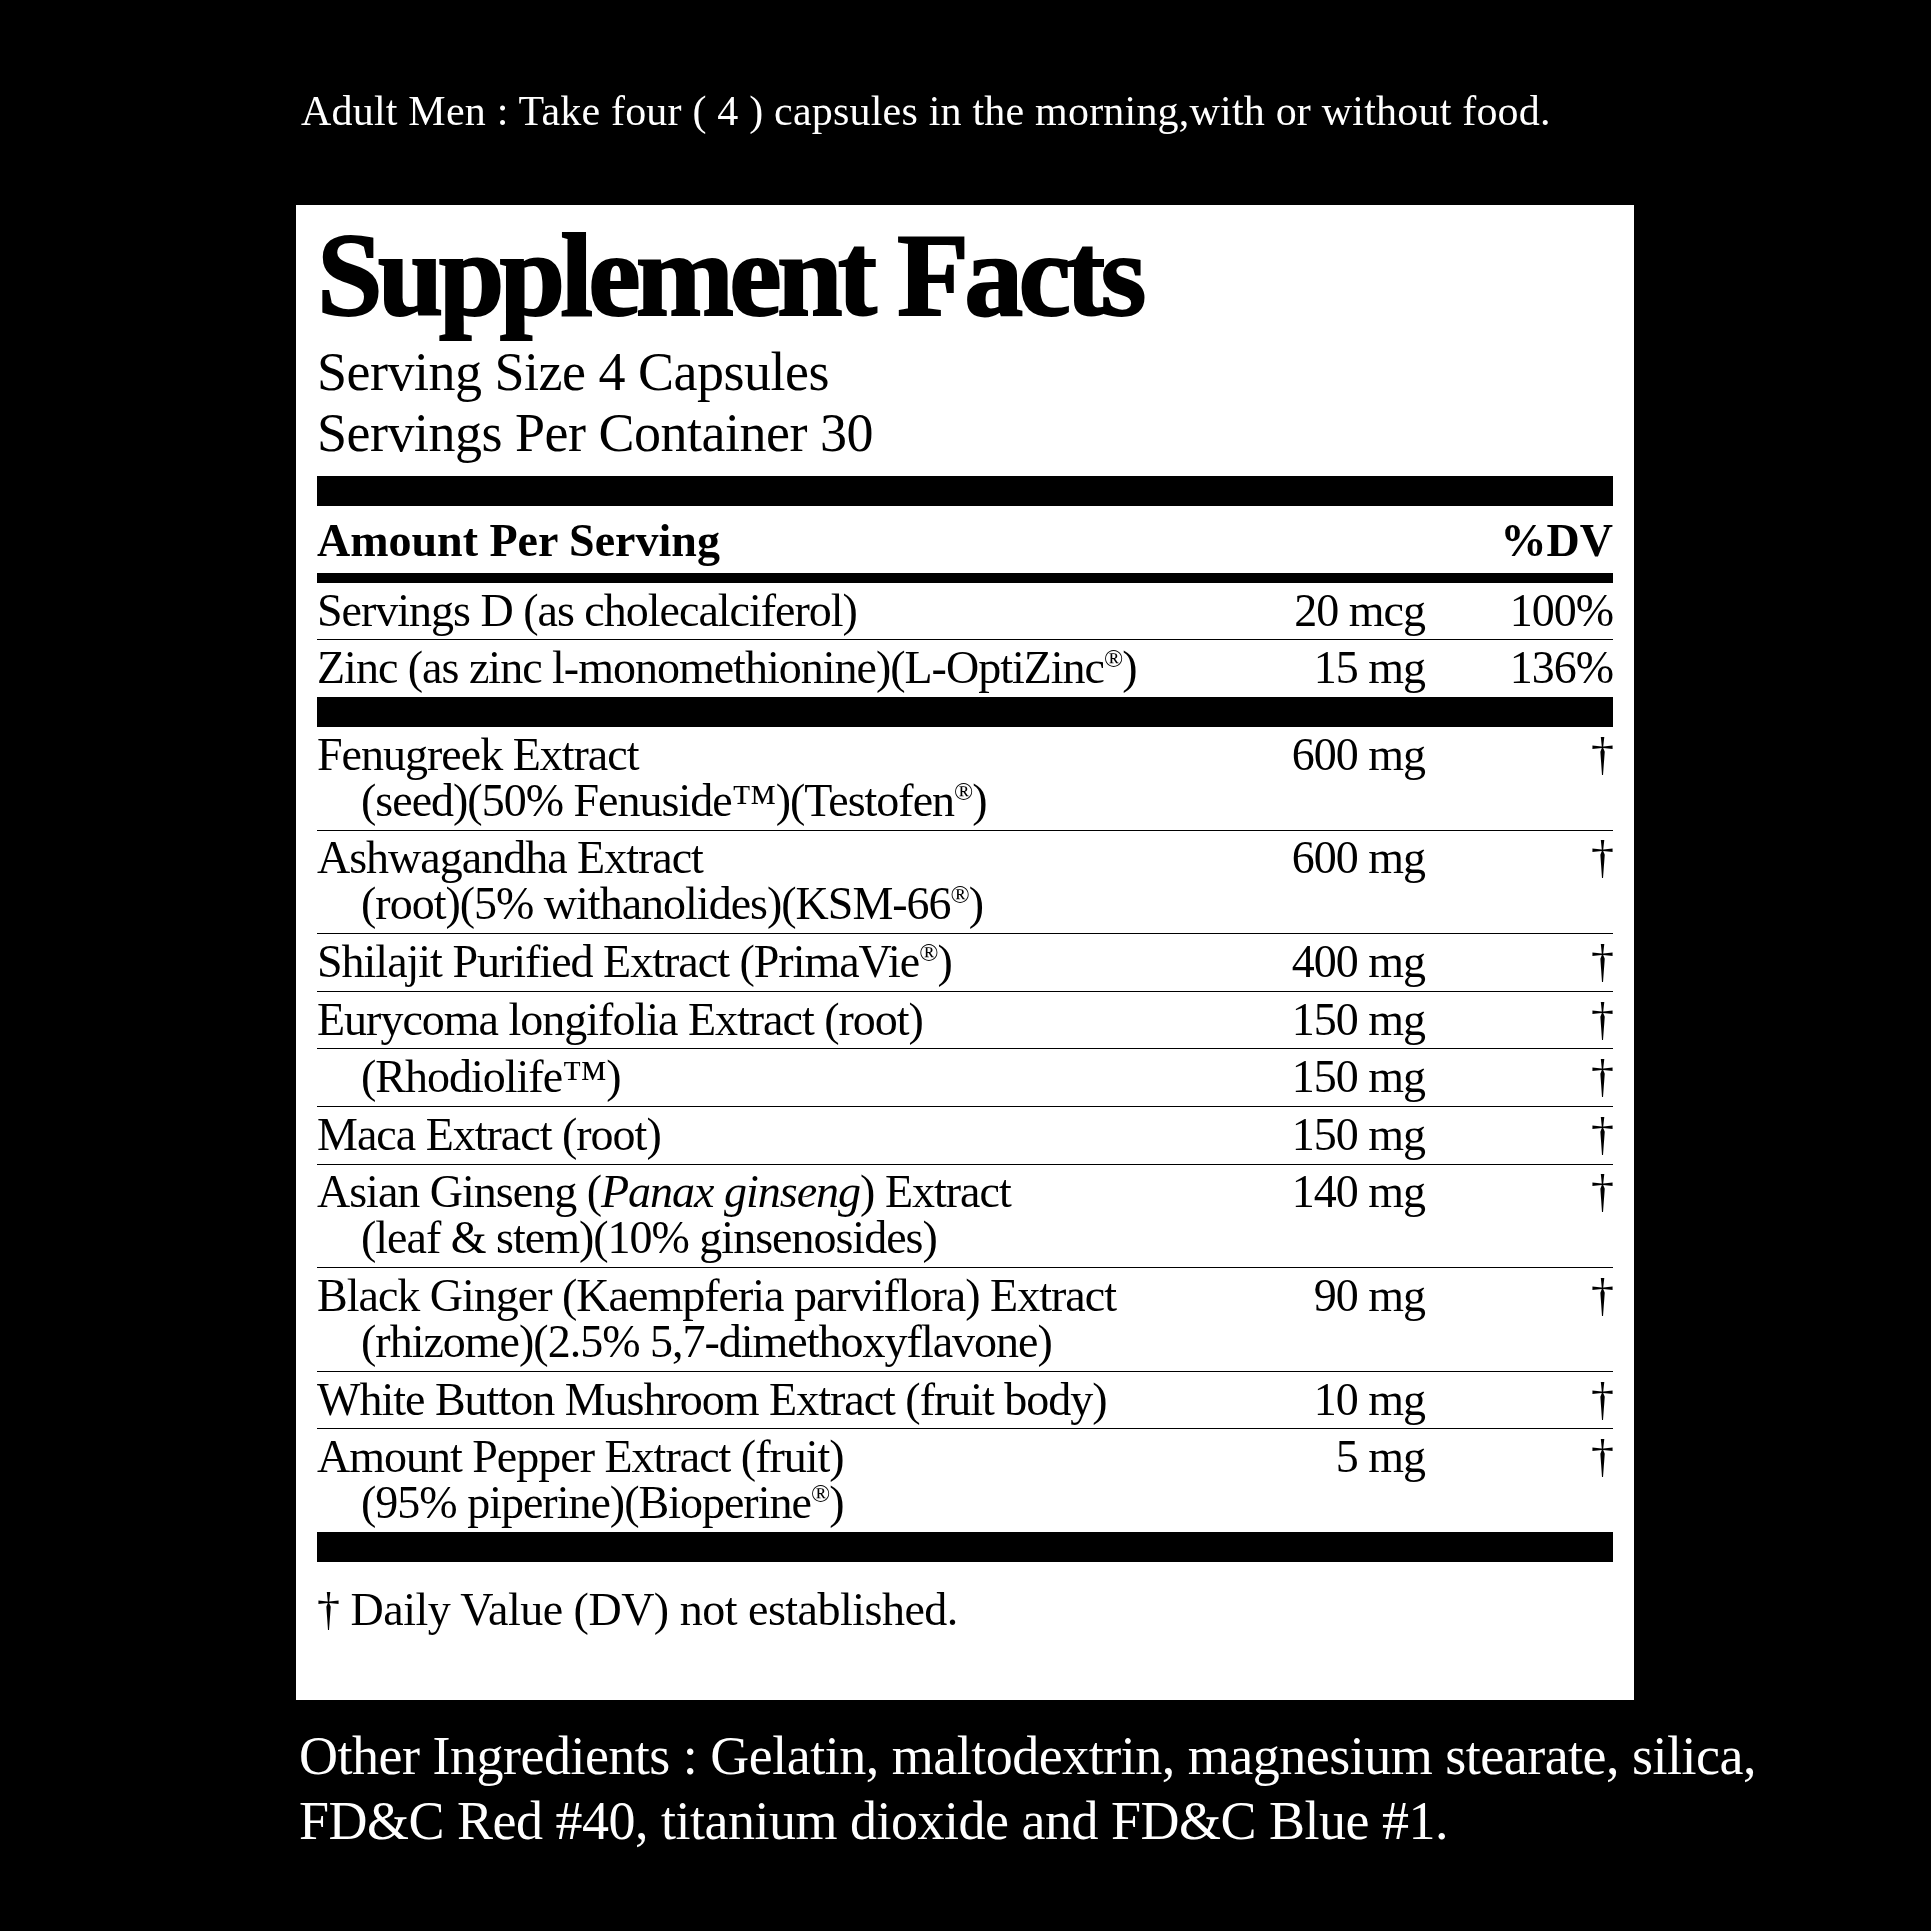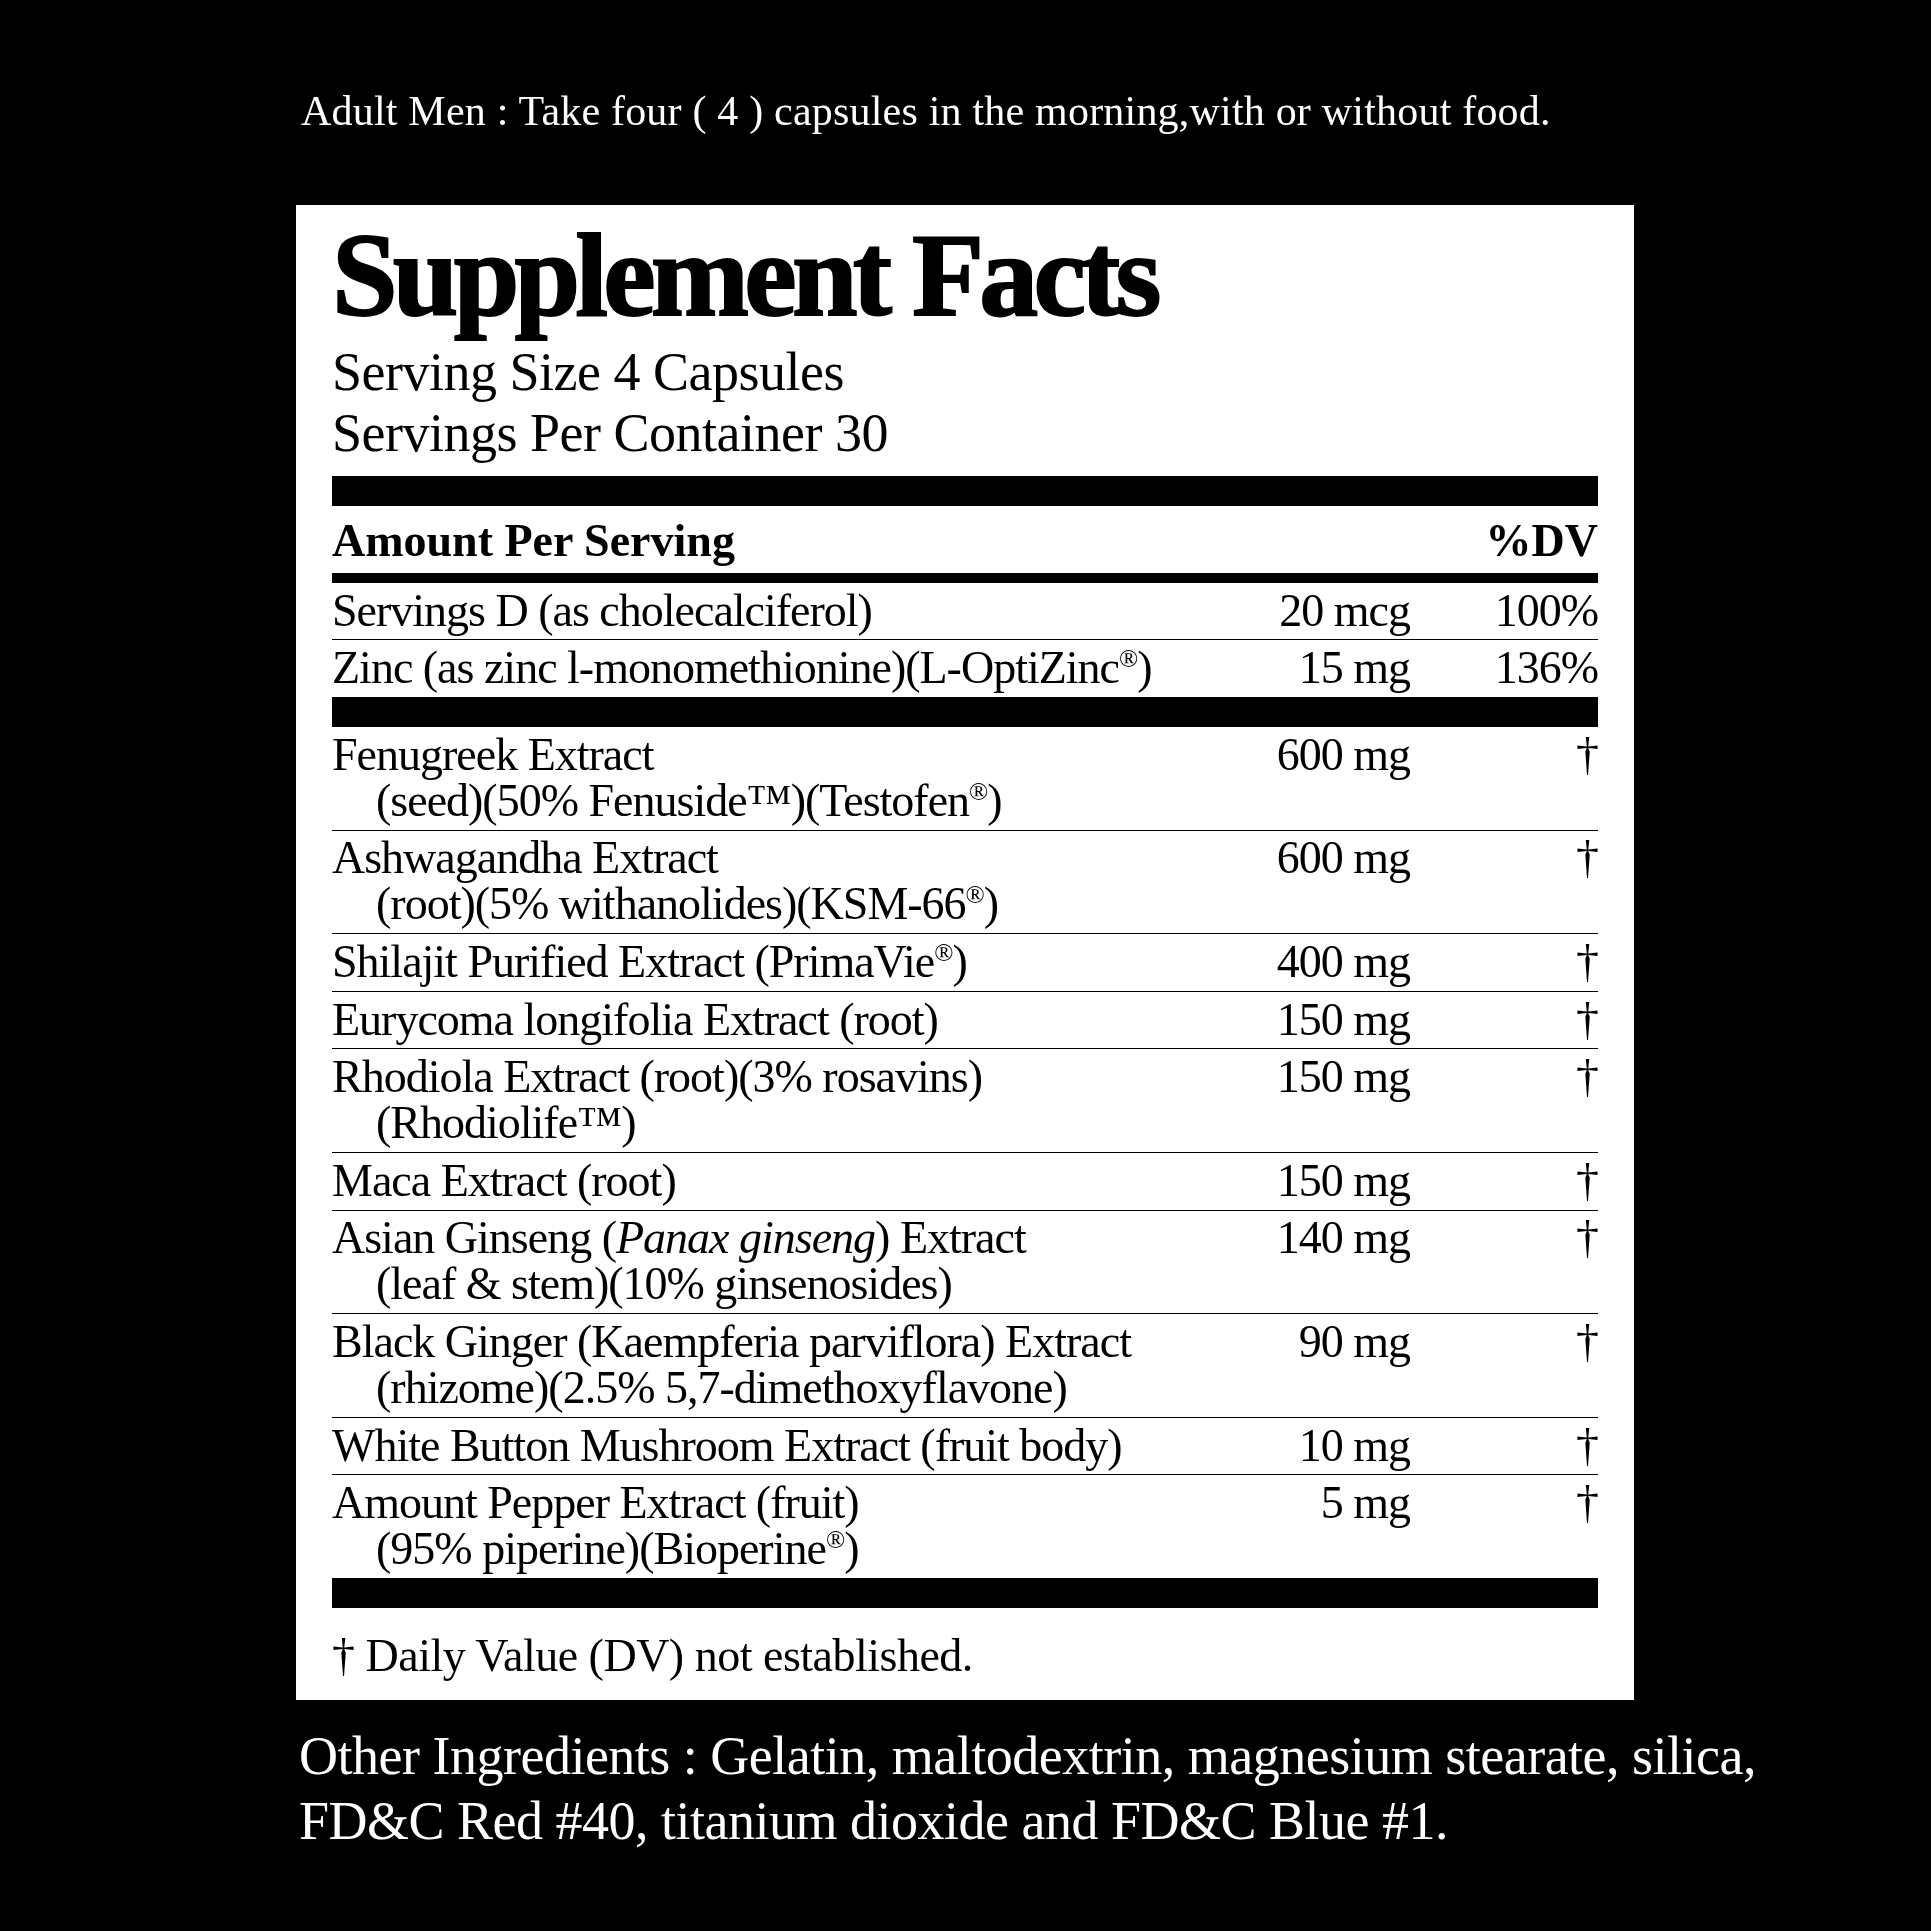--- a/index.html
+++ b/index.html
@@ -1,21 +1,21 @@
 <!DOCTYPE html>
 <html><head>
 <meta charset="utf-8">
 <style>
   html,body{margin:0;padding:0;background:#000;}
   .stage{position:relative;width:1931px;height:1931px;background:#000;overflow:hidden;
          font-family:Liberation Serif, serif;}
   .instruction{position:absolute;left:301px;top:87px;color:#fff;font-size:42px;
                line-height:48px;white-space:nowrap;letter-spacing:0.2px;}
   .panel{position:absolute;left:296px;top:205px;width:1338px;height:1495px;
-         background:#fff;color:#000;padding:0 36px;box-sizing:border-box;overflow:hidden;}
+         background:#fff;color:#000;padding:0 21px;box-sizing:border-box;overflow:hidden;}
   .title{margin:11.6px 0 0 0;font-size:118px;line-height:118px;font-weight:bold;
          letter-spacing:-4.8px;-webkit-text-stroke:1.9px #000;white-space:nowrap;}
   .serving{font-size:54px;line-height:61px;letter-spacing:-0.5px;white-space:nowrap;}
   .serving.first{margin-top:7.7px;}
   .bar{background:#000;}
   .bar-med{height:30px;}
   .bar-thin{height:9.7px;}
   .bar-top{margin-top:11.6px;}
   .head-row{display:flex;justify-content:space-between;align-items:baseline;
             font-weight:bold;font-size:46px;line-height:46px;padding:12.6px 0 8.7px;}
@@ -96,21 +96,20 @@
         </div>
         <div class="row">
           <div>
             <div class="l1">Eurycoma longifolia Extract (root)</div>
           </div>
           <div class="amt">150 mg</div>
           <div class="dv">†</div>
         </div>
         <div class="row">
           <div>
-            <div class="l1">Rhodiola Extract (root)(3% rosavins)</div>
             <div class="l2">(Rhodiolife™)</div>
           </div>
           <div class="amt">150 mg</div>
           <div class="dv">†</div>
         </div>
         <div class="row">
           <div>
             <div class="l1">Maca Extract (root)</div>
           </div>
           <div class="amt">150 mg</div>

